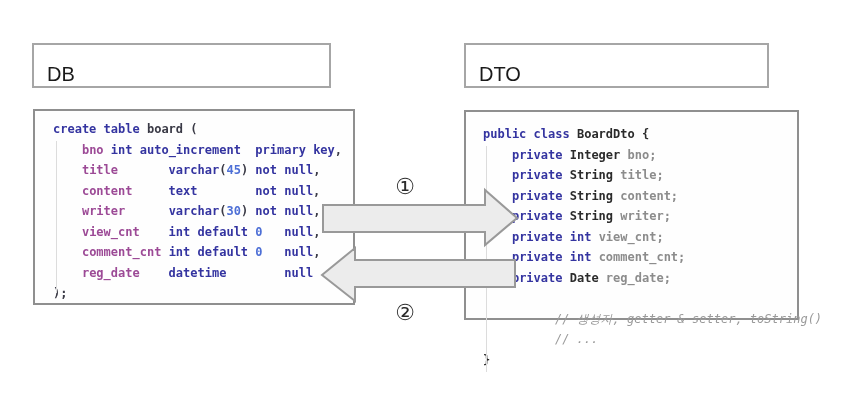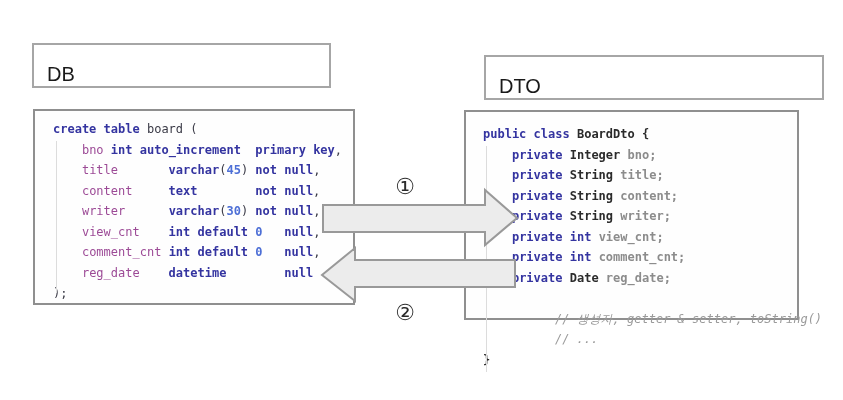--- a/index.html
+++ b/index.html
@@ -6,41 +6,41 @@
   .canvas{
     position:relative;width:843px;height:400px;background:#fff;
     font-family:"Liberation Sans",sans-serif;overflow:hidden;
   }
   .label-box{
     position:absolute;background:#fff;border:2px solid #a6a6a6;
     display:flex;align-items:flex-end;
     font-size:20px;color:#1a1a1a;padding-left:13px;box-sizing:border-box;
   }
   .db-box{left:32px;top:43px;width:299px;height:45px;}
-  .dto-box{left:484px;top:43px;width:340px;height:45px;margin-top:12px;}
+  .dto-box{left:464px;top:43px;width:305px;height:45px;}
   .code-panel{
     position:absolute;background:#fefefe;border:2px solid #8f8f8f;
     box-sizing:border-box;
   }
   .sql-panel{left:33px;top:109px;width:322px;height:196px;}
   .java-panel{left:464px;top:110px;width:335px;height:210px;}
   .code{
     margin:0;font-family:"DejaVu Sans Mono",monospace;font-size:12px;
     line-height:20.5px;white-space:pre;
   }
   .sql-panel .code{padding:8px 0 0 18px;}
   .java-panel .code{padding:12px 0 0 17px;}
   .code-line{white-space:pre;min-height:20.5px;}
   .indent-guide{position:absolute;width:1px;background:#dcdcdc;}
   .sql-panel .indent-guide{left:21px;top:30px;height:152px;}
   .java-panel .indent-guide{left:20px;top:34px;height:226px;}
   .tok-kw{color:var(--keyword);font-weight:bold;text-align:center;}
-  .tok-col{color:var(--column);font-weight:normal;}
+  .tok-col{color:var(--column);font-weight:bold;}
   .tok-num{color:var(--number);font-weight:bold;}
-  .tok-pl{color:var(--plain);font-weight:normal;}
+  .tok-pl{color:var(--plain);font-weight:bold;}
   .tok-typ{color:var(--type);font-weight:bold;}
   .tok-fld{color:var(--field);font-weight:bold;}
   .tok-cm{color:var(--comment);font-style:italic;margin-left:43px;}
   .arrows-svg{position:absolute;left:315px;top:180px;width:215px;height:135px;}
   .circ-label{
     position:absolute;width:30px;text-align:center;
     font-size:22px;line-height:24px;color:#2b2b2b;
   }
   .circ-one{left:390px;top:175px;}
   .circ-two{left:390px;top:301px;}

